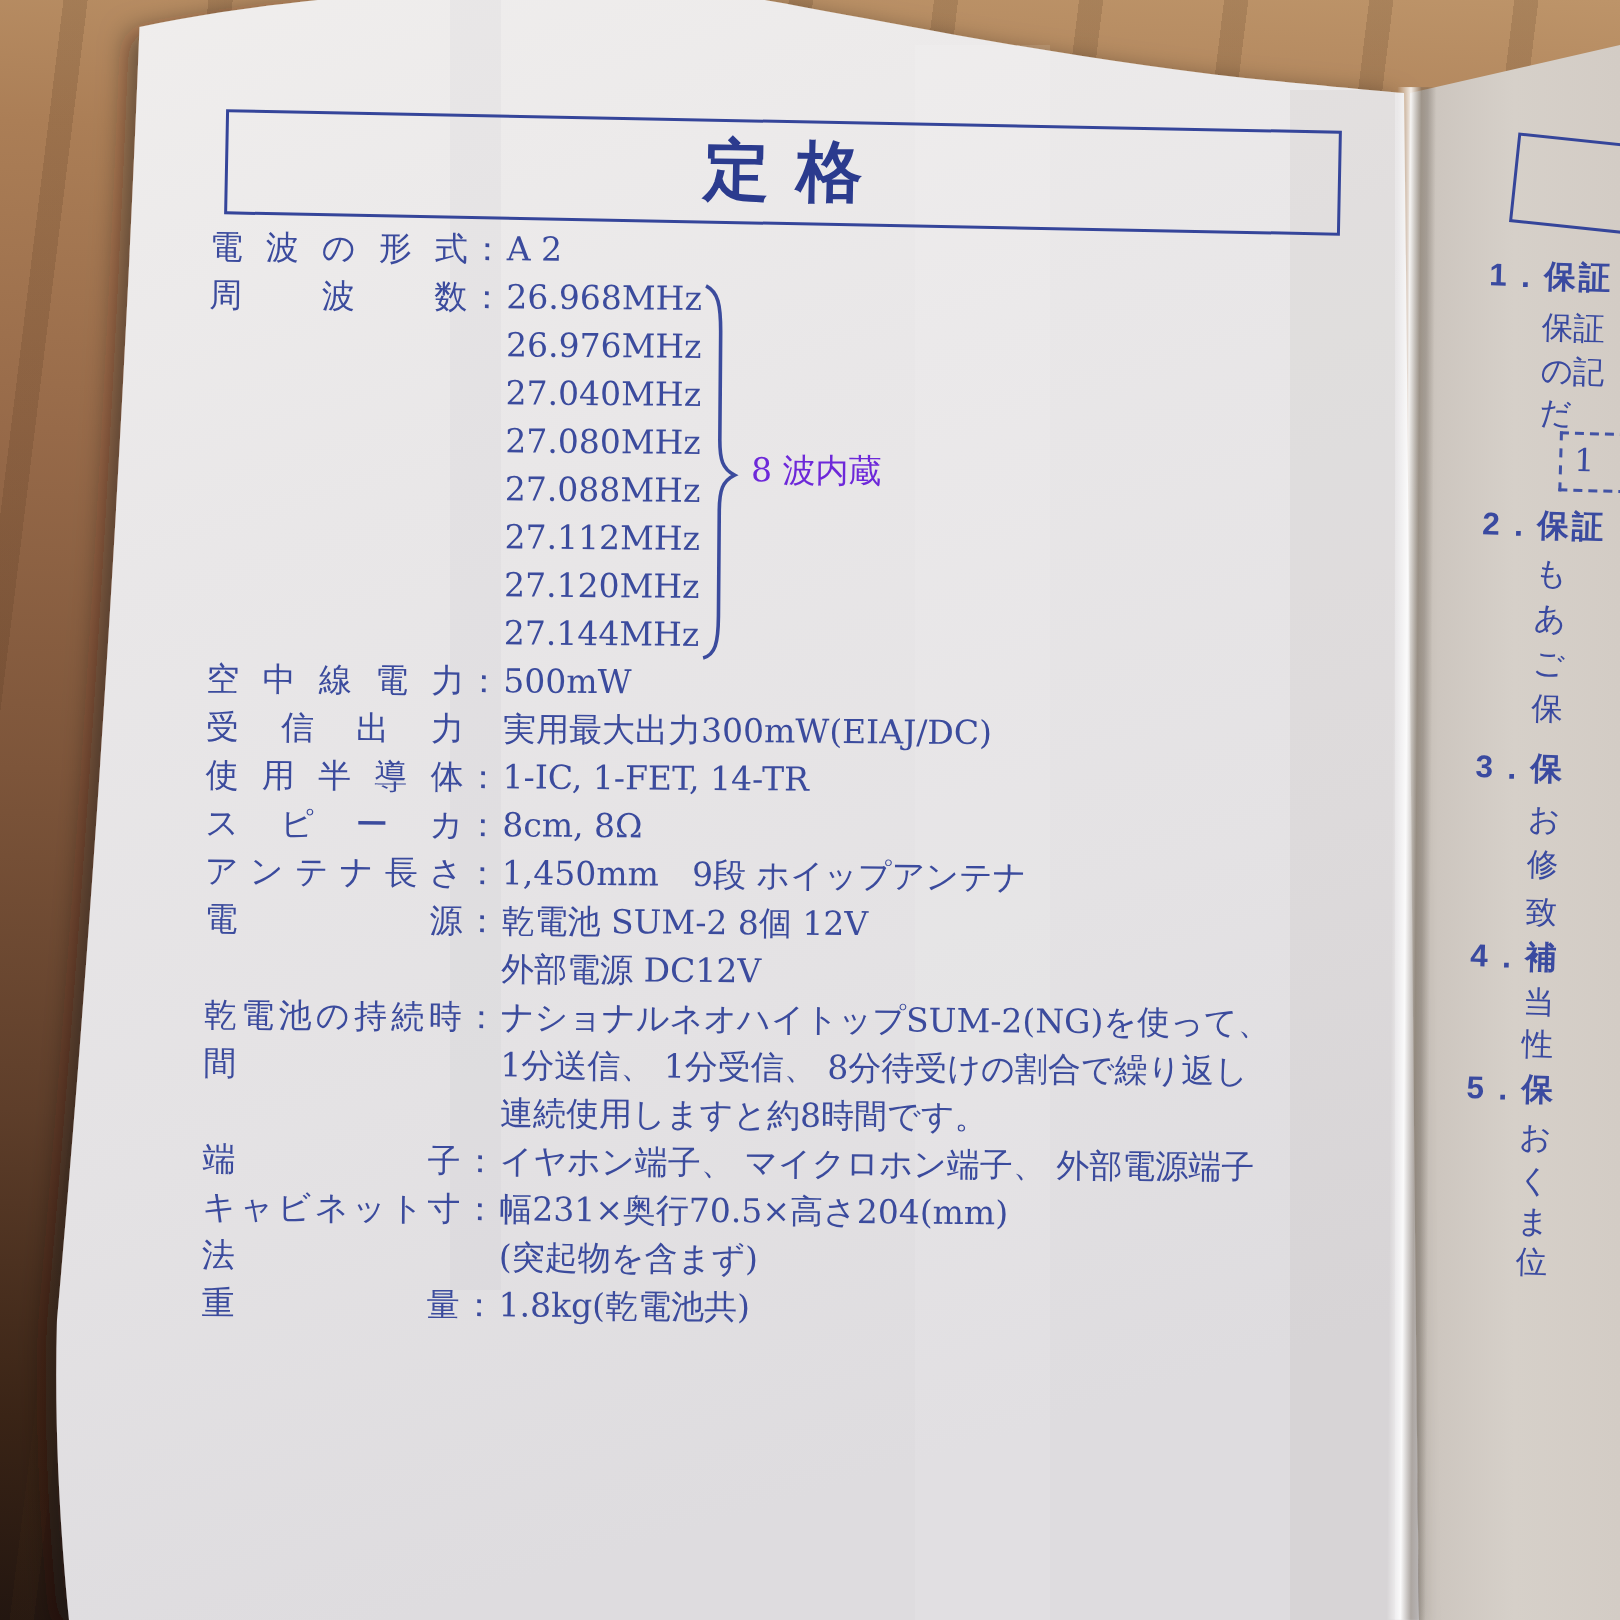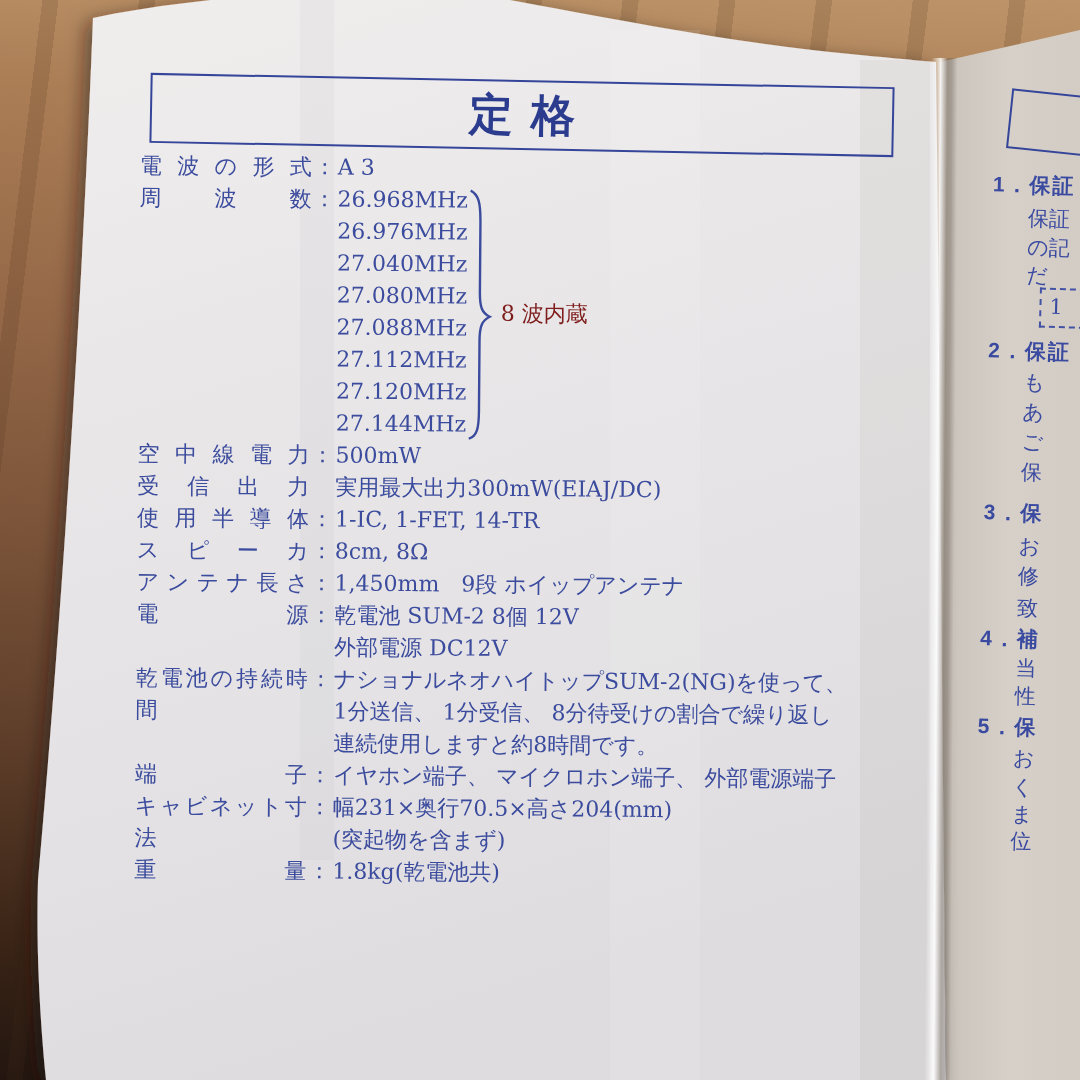--- a/index.html
+++ b/index.html
@@ -21,21 +21,21 @@
     transform:rotate(0.45deg);transform-origin:0 0;font-size:22px;}
   .spec-row{display:flex;align-items:flex-start;}
   .spec-label{display:inline-block;width:172px;line-height:32px;
     text-align:justify;text-align-last:justify;flex:0 0 172px;}
   .spec-sep{display:inline-block;width:26px;line-height:32px;flex:0 0 26px;text-align:center;}
   .spec-val{line-height:32px;white-space:nowrap;}
   .spec-val .vline{height:32px;line-height:32px;}
   .freq-block{position:relative;}
   .freq-line{height:32px;line-height:32px;width:132px;}
   .brace{position:absolute;left:128px;top:4px;}
-  .freq-note{position:absolute;left:164px;top:114px;white-space:nowrap;color:#7f1d1d;}
+  .freq-note{position:absolute;left:164px;top:114px;white-space:nowrap;color:#6d28d9;}
   
   .rp-wrap{position:absolute;left:988px;top:0;width:220px;height:1080px;
     transform:rotate(1.6deg);transform-origin:0 0;color:#3a4aa0;font-size:21px;}
   .rp-line{position:absolute;white-space:nowrap;line-height:28px;}
   .rp-h{left:10px;font-weight:bold;font-family:"Liberation Sans","DejaVu Sans",sans-serif;letter-spacing:2px;}
   .rp-s{left:46px;}
   .rp-box{position:absolute;left:60px;top:286px;width:84px;height:36px;
     border:2px dashed #4253a5;line-height:34px;padding-left:8px;color:#3a4aa0;}
   .rp-titlebox{position:absolute;left:1006px;top:88px;width:150px;height:56px;
     border:2px solid #35459a;transform:rotate(6deg);transform-origin:0 100%;}
@@ -81,21 +81,21 @@
 
 <div class="title-box">
   <span class="t">定格</span>
 </div>
 
 <div class="spec">
 
   <div class="spec-row">
     <span class="spec-label">電波の形式</span>
       <span class="spec-sep">：</span>
-    <span class="spec-val">A 3</span>
+    <span class="spec-val">A 2</span>
   </div>
 
   <div class="spec-row">
     <span class="spec-label">周波数</span>
       <span class="spec-sep">：</span>
     <div class="freq-block">
       <div class="freq-line">26.968MHz</div>
       <div class="freq-line">26.976MHz</div>
       <div class="freq-line">27.040MHz</div>
       <div class="freq-line">27.080MHz</div>

